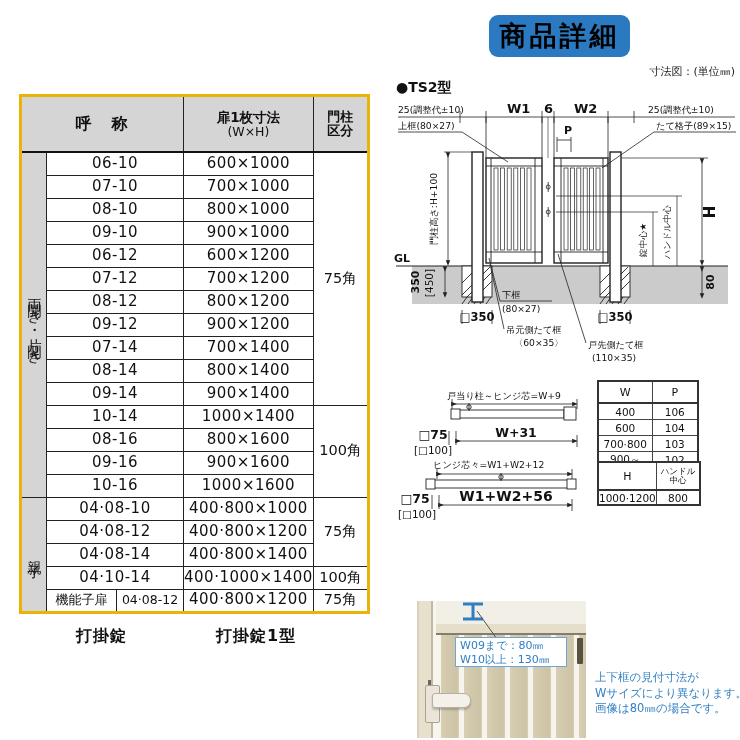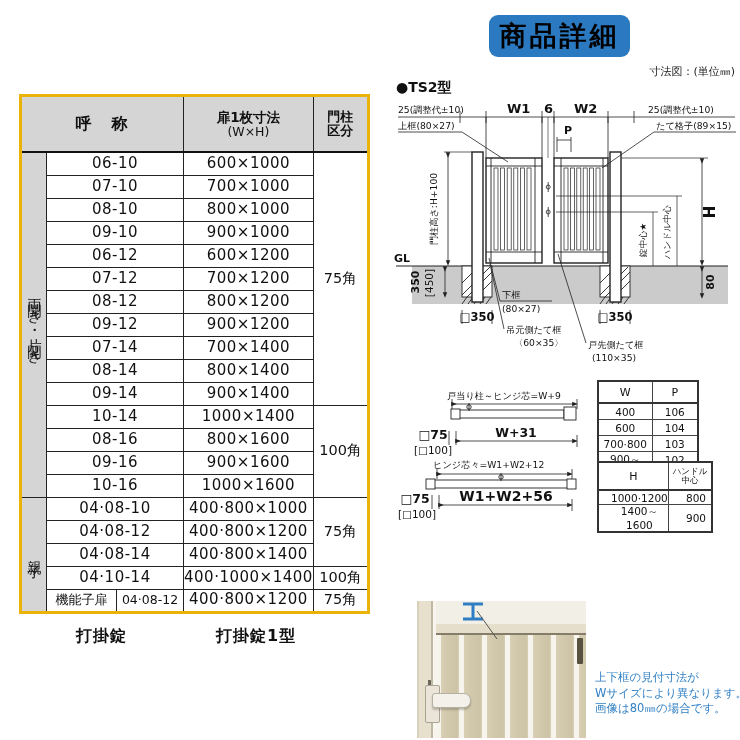--- a/index.html
+++ b/index.html
@@ -39,21 +39,21 @@
   
   table.mini{position:absolute;border-collapse:collapse;background:#fff;border:2px solid #333;}
   table.mini th,table.mini td{border:1px solid #444;text-align:center;vertical-align:middle;padding:0;}
   table.mini th{font-weight:normal;border-bottom:2px solid #333;}
   #wpTable{left:597px;top:380px;}
   #wpTable th{height:20px;font-size:11px;}
   #wpTable td{height:15px;font-size:10.5px;}
   #handleTable{left:597px;top:461px;}
   #handleTable th{height:26px;font-size:11px;}
   #handleTable th .two{font-size:8.5px;line-height:9.5px;display:block;}
-  #handleTable td{height:13px;font-size:10.5px;padding-left:12px;}
+  #handleTable td{height:13px;font-size:10.5px;}
 
   
   .notes{position:absolute;left:427px;top:528px;font-size:12.3px;line-height:16.4px;color:#111;white-space:nowrap;}
 
   
   .photo{position:absolute;left:417px;top:601px;width:169px;height:137px;background:#f0ede3;overflow:hidden;}
   .ph-post{position:absolute;left:0;top:0;width:14px;height:137px;background:#e7e0cd;border-right:2px solid #c0b8a2;box-shadow:inset 2px 0 0 #d9d1bc;}
   .ph-gap{position:absolute;left:16px;top:0;width:3px;height:137px;background:#f7f5ee;}
   .ph-leaf{position:absolute;left:19px;top:0;width:150px;height:137px;background:#f2efe6;}
   .ph-rail{position:absolute;left:0;top:23px;width:150px;height:9px;background:#e5deca;border-bottom:2px solid #857d69;}
@@ -432,24 +432,20 @@
       <th>
         <span class="two">ハンドル</span>
         <span class="two">中心</span>
       </th>
     </tr>
       </thead>
     <tbody>
       <tr>
           <td>1000·1200</td>
           <td>800</td>
-        </tr>
-      <tr>
-          <td>1400～1600</td>
-          <td>900</td>
         </tr>
     </tbody>
   </table>
 
 
   <div class="photo">
     <div class="ph-post"></div>
     <div class="ph-gap"></div>
     <div class="ph-leaf">
       <div class="ph-rail"></div>
@@ -460,20 +456,24 @@
     <div class="ph-lever"></div>
     <div class="ph-catch"></div>
     <svg class="ph-dim" viewBox="0 0 62 40">
       <g stroke="#2f7ec5" stroke-width="3">
         <line x1="8" y1="3" x2="28" y2="3"></line>
           <line x1="18" y1="3" x2="18" y2="18"></line>
           <line x1="8" y1="18" x2="28" y2="18"></line>
       </g>
       <line x1="22" y1="10" x2="42" y2="38" stroke="#555" stroke-width="1"></line>
     </svg>
+    <div class="ph-overlay">
+      <div>W09まで：80㎜</div>
+      <div>W10以上：130㎜</div>
+    </div>
   </div>
 
   <div class="photo-caption">
     <div>上下框の見付寸法が</div>
     <div>Wサイズにより異なります。</div>
     <div>画像は80㎜の場合です。</div>
   </div>
 
 </div>
 

